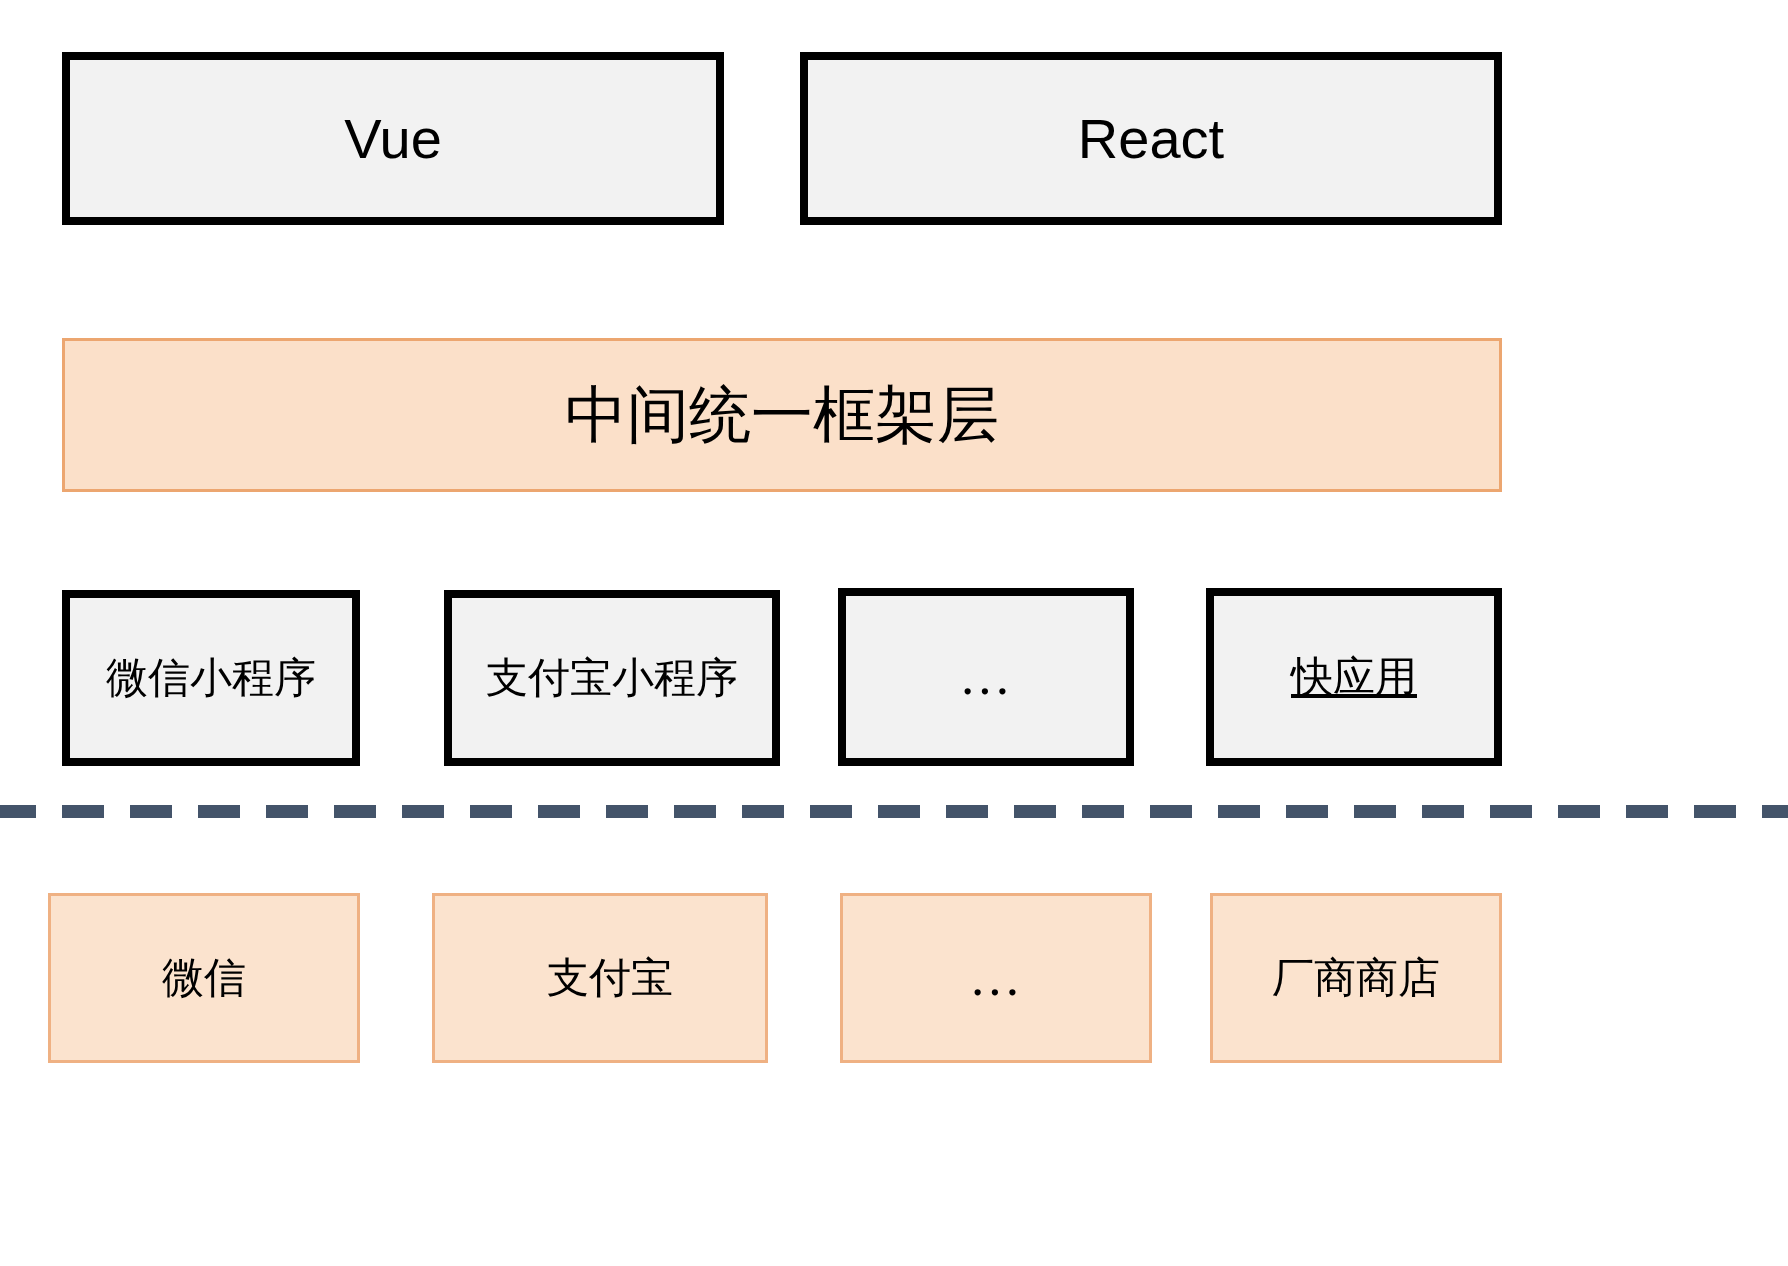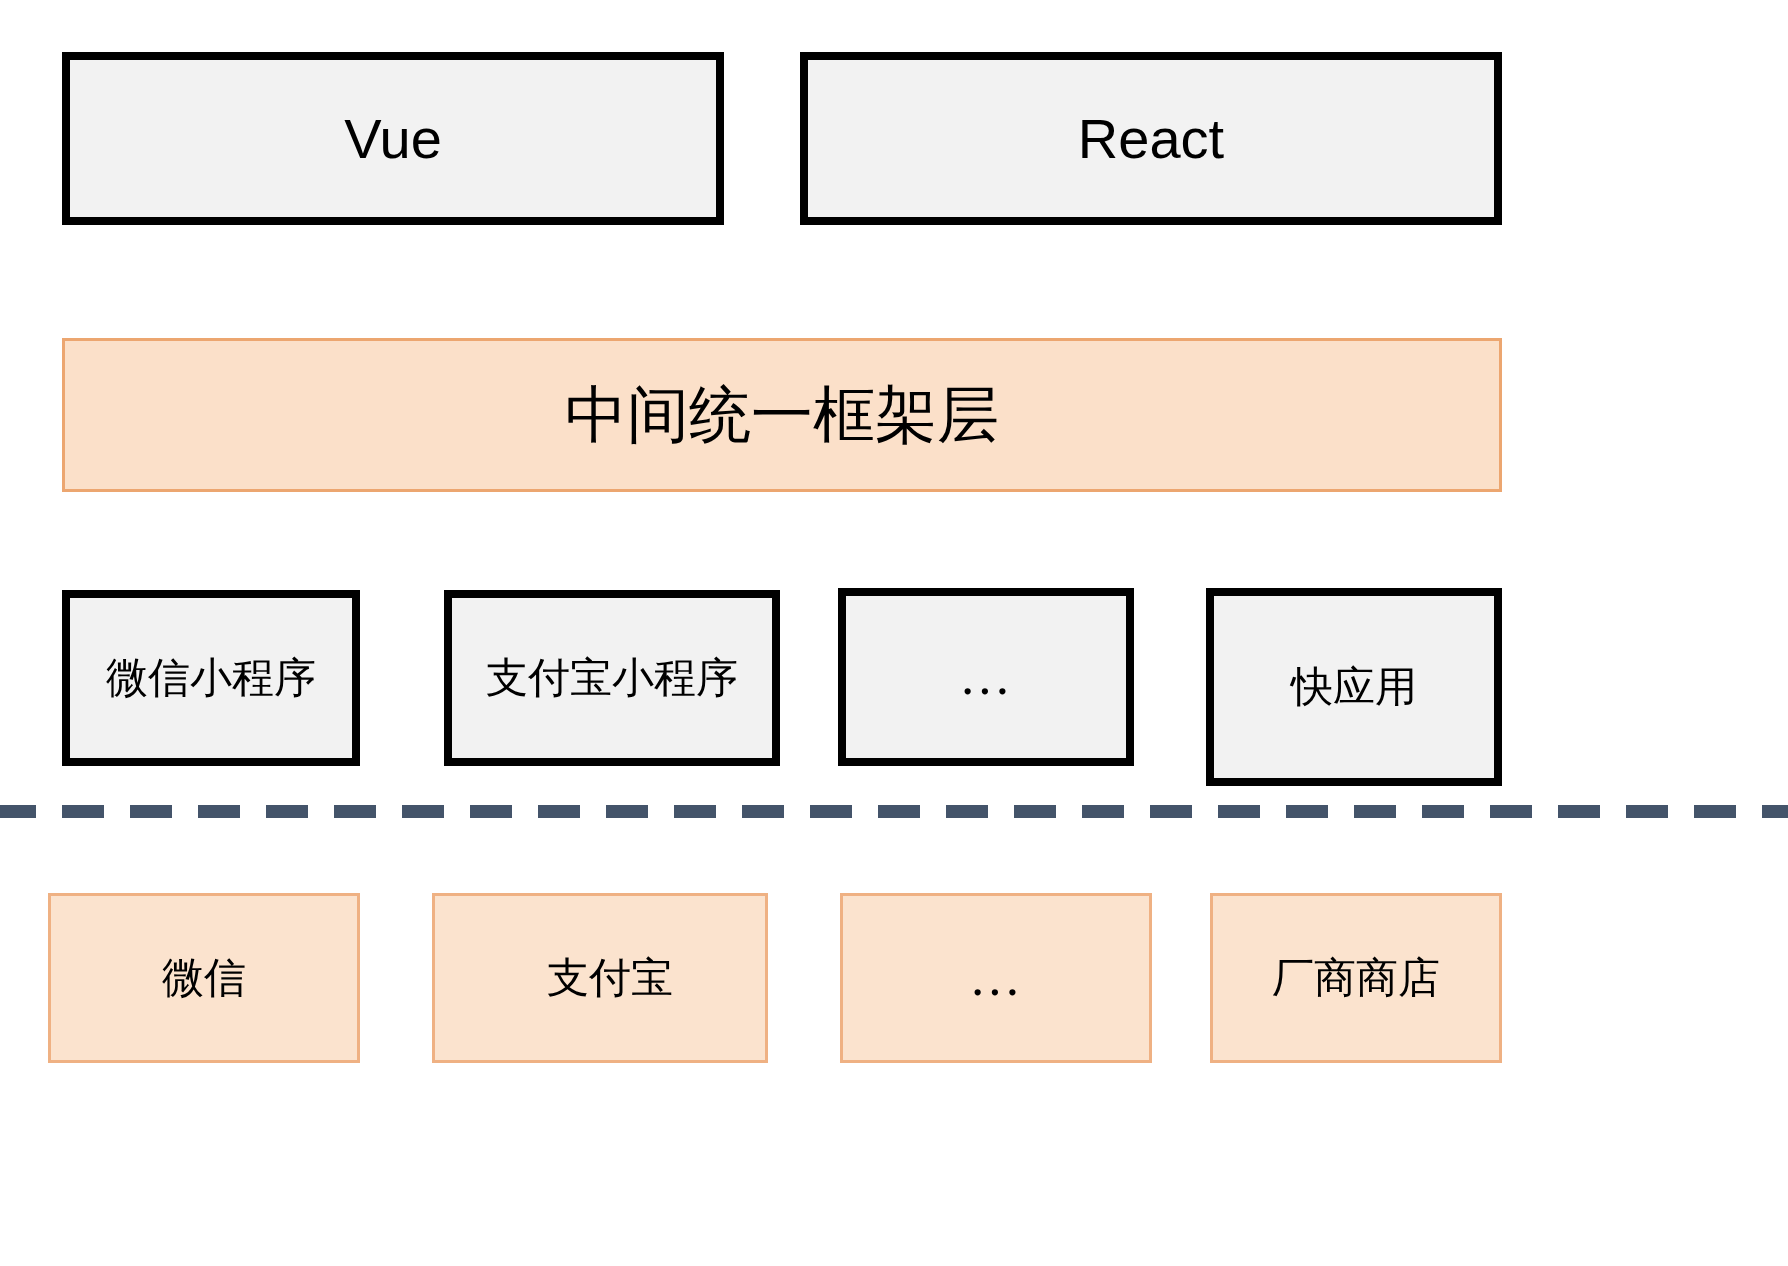--- a/index.html
+++ b/index.html
@@ -99,21 +99,21 @@
   </div>
 
   <div class="node gray" style="left:432px; top:590px; width:336px; height:176px;margin-left:12px;">
     <span class="label-cjk">支付宝小程序</span>
   </div>
 
   <div class="node gray" style="left:838px; top:588px; width:296px; height:178px;">
     <span class="label-ellipsis">...</span>
   </div>
 
-  <div class="node gray" style="left:1206px; top:588px; width:296px; height:198px;">
+  <div class="node gray" style="left:1206px; top:588px; width:296px; height:178px;text-decoration:underline;">
     <span class="label-cjk">快应用</span>
   </div>
 
   <div id="divider">
       <div class="dash" style="left: -6px; width: 42px; background: rgb(68, 84, 106);"></div>
       <div class="dash" style="left: 62px; width: 42px; background: rgb(68, 84, 106);"></div>
       <div class="dash" style="left: 130px; width: 42px; background: rgb(68, 84, 106);"></div>
       <div class="dash" style="left: 198px; width: 42px; background: rgb(68, 84, 106);"></div>
       <div class="dash" style="left: 266px; width: 42px; background: rgb(68, 84, 106);"></div>
       <div class="dash" style="left: 334px; width: 42px; background: rgb(68, 84, 106);"></div>

